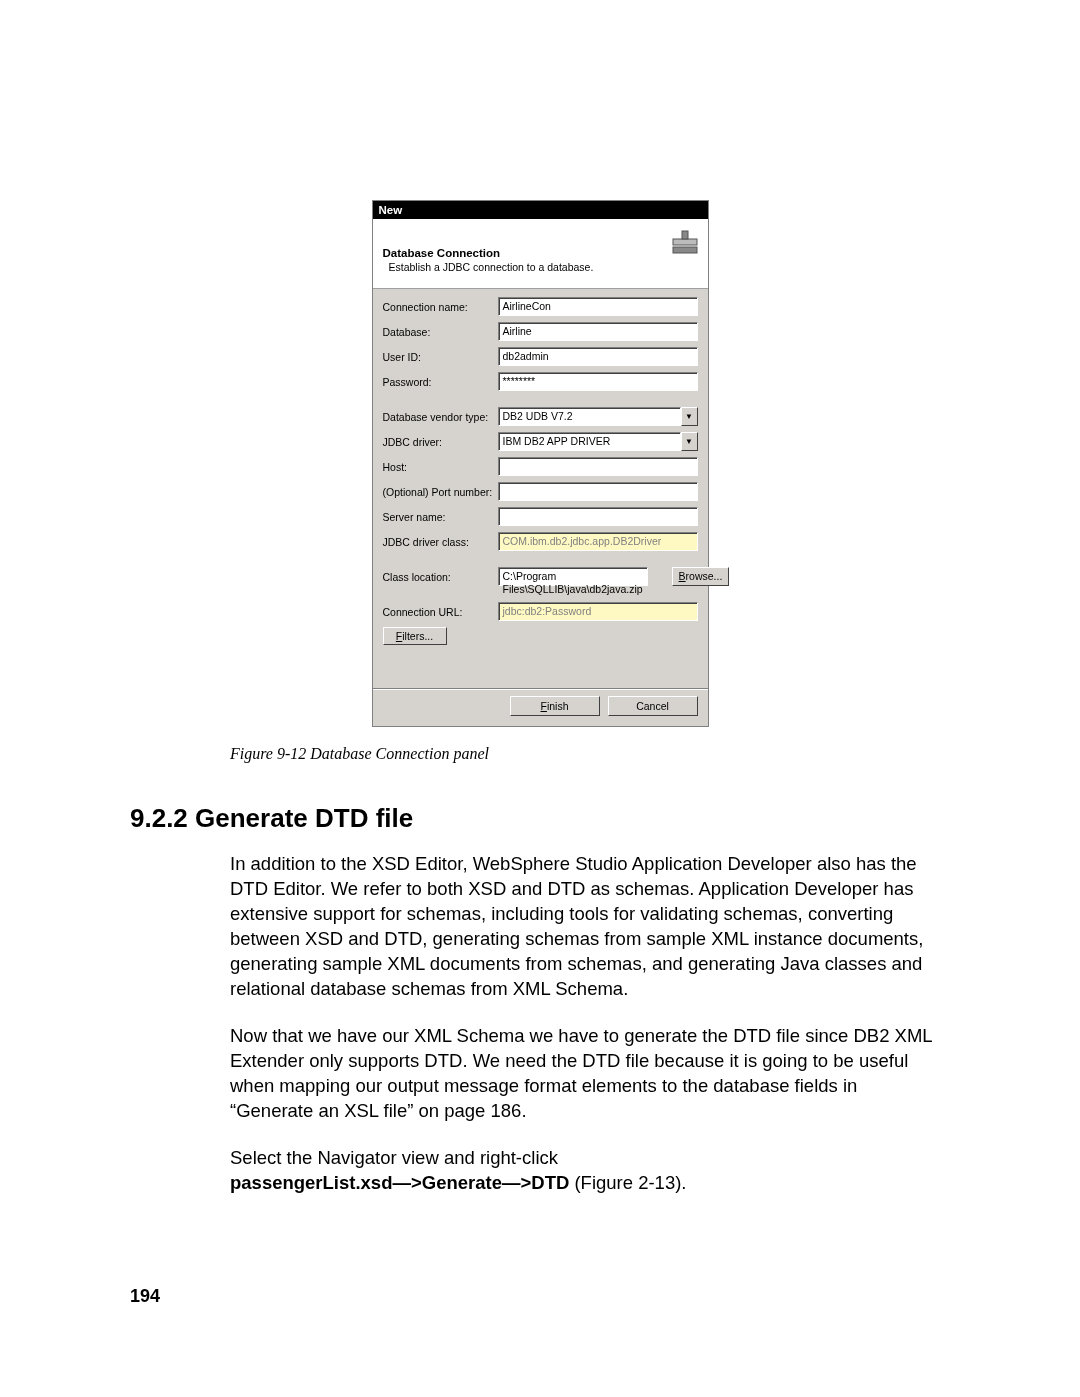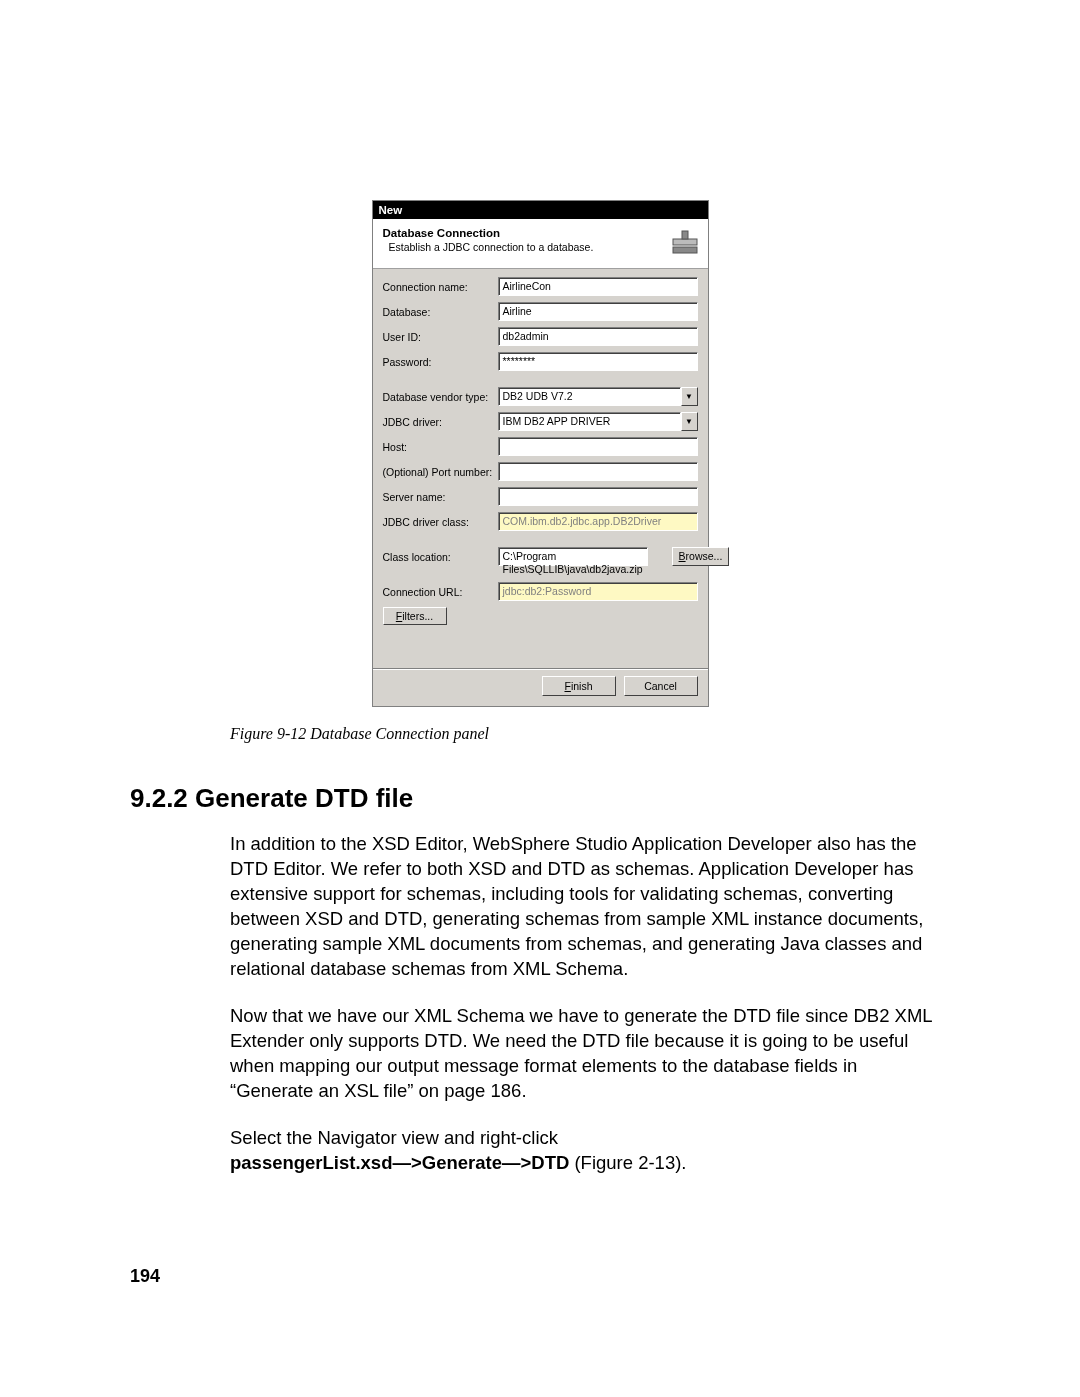--- a/index.html
+++ b/index.html
@@ -29,21 +29,21 @@
     font-weight: bold;
     padding: 3px 6px;
     font-size: 11.5px;
   }
   .dlg-banner {
     background: #fff;
     padding: 8px 8px 15px 10px;
     position: relative;
     border-bottom: 1px solid #a0a0a0;
   }
-  .dlg-banner-title { font-weight: bold; font-size: 11.5px; }
+  .dlg-banner-title { font-weight: bold; font-size: 11.5px; margin-top: 20px; }
   .dlg-banner-sub   { font-size: 10.5px; margin-top: 2px; padding-left: 6px; }
   .dlg-banner-icon  {
     position:absolute; right:8px; top:10px; width:30px; height:26px;
   }
   .dlg-banner-icon svg { width:30px; height:26px; }
   .dlg-body { padding: 8px 10px 4px 10px; }
   .form-row {
     display:flex;
     align-items:center;
     margin-bottom: 6px;
@@ -86,21 +86,21 @@
     font-size:8px; color:#000;
   }
   .gap { height:10px; }
   .dlg-btn {
     background:#d6d3ce;
     border-top:1px solid #fff;
     border-left:1px solid #fff;
     border-right:1px solid #404040;
     border-bottom:1px solid #404040;
     font-size:10.5px;
-    padding: 3px 12px;
+    padding: 3px 20px;
     font-family: Tahoma, Arial, sans-serif;
     cursor:default;
     min-width:48px;
     text-align:center;
   }
   .btn-row {
     padding: 6px 10px 10px 10px;
     border-top:1px solid #fff;
     box-shadow: 0 -1px 0 #808080;
     display:flex;

